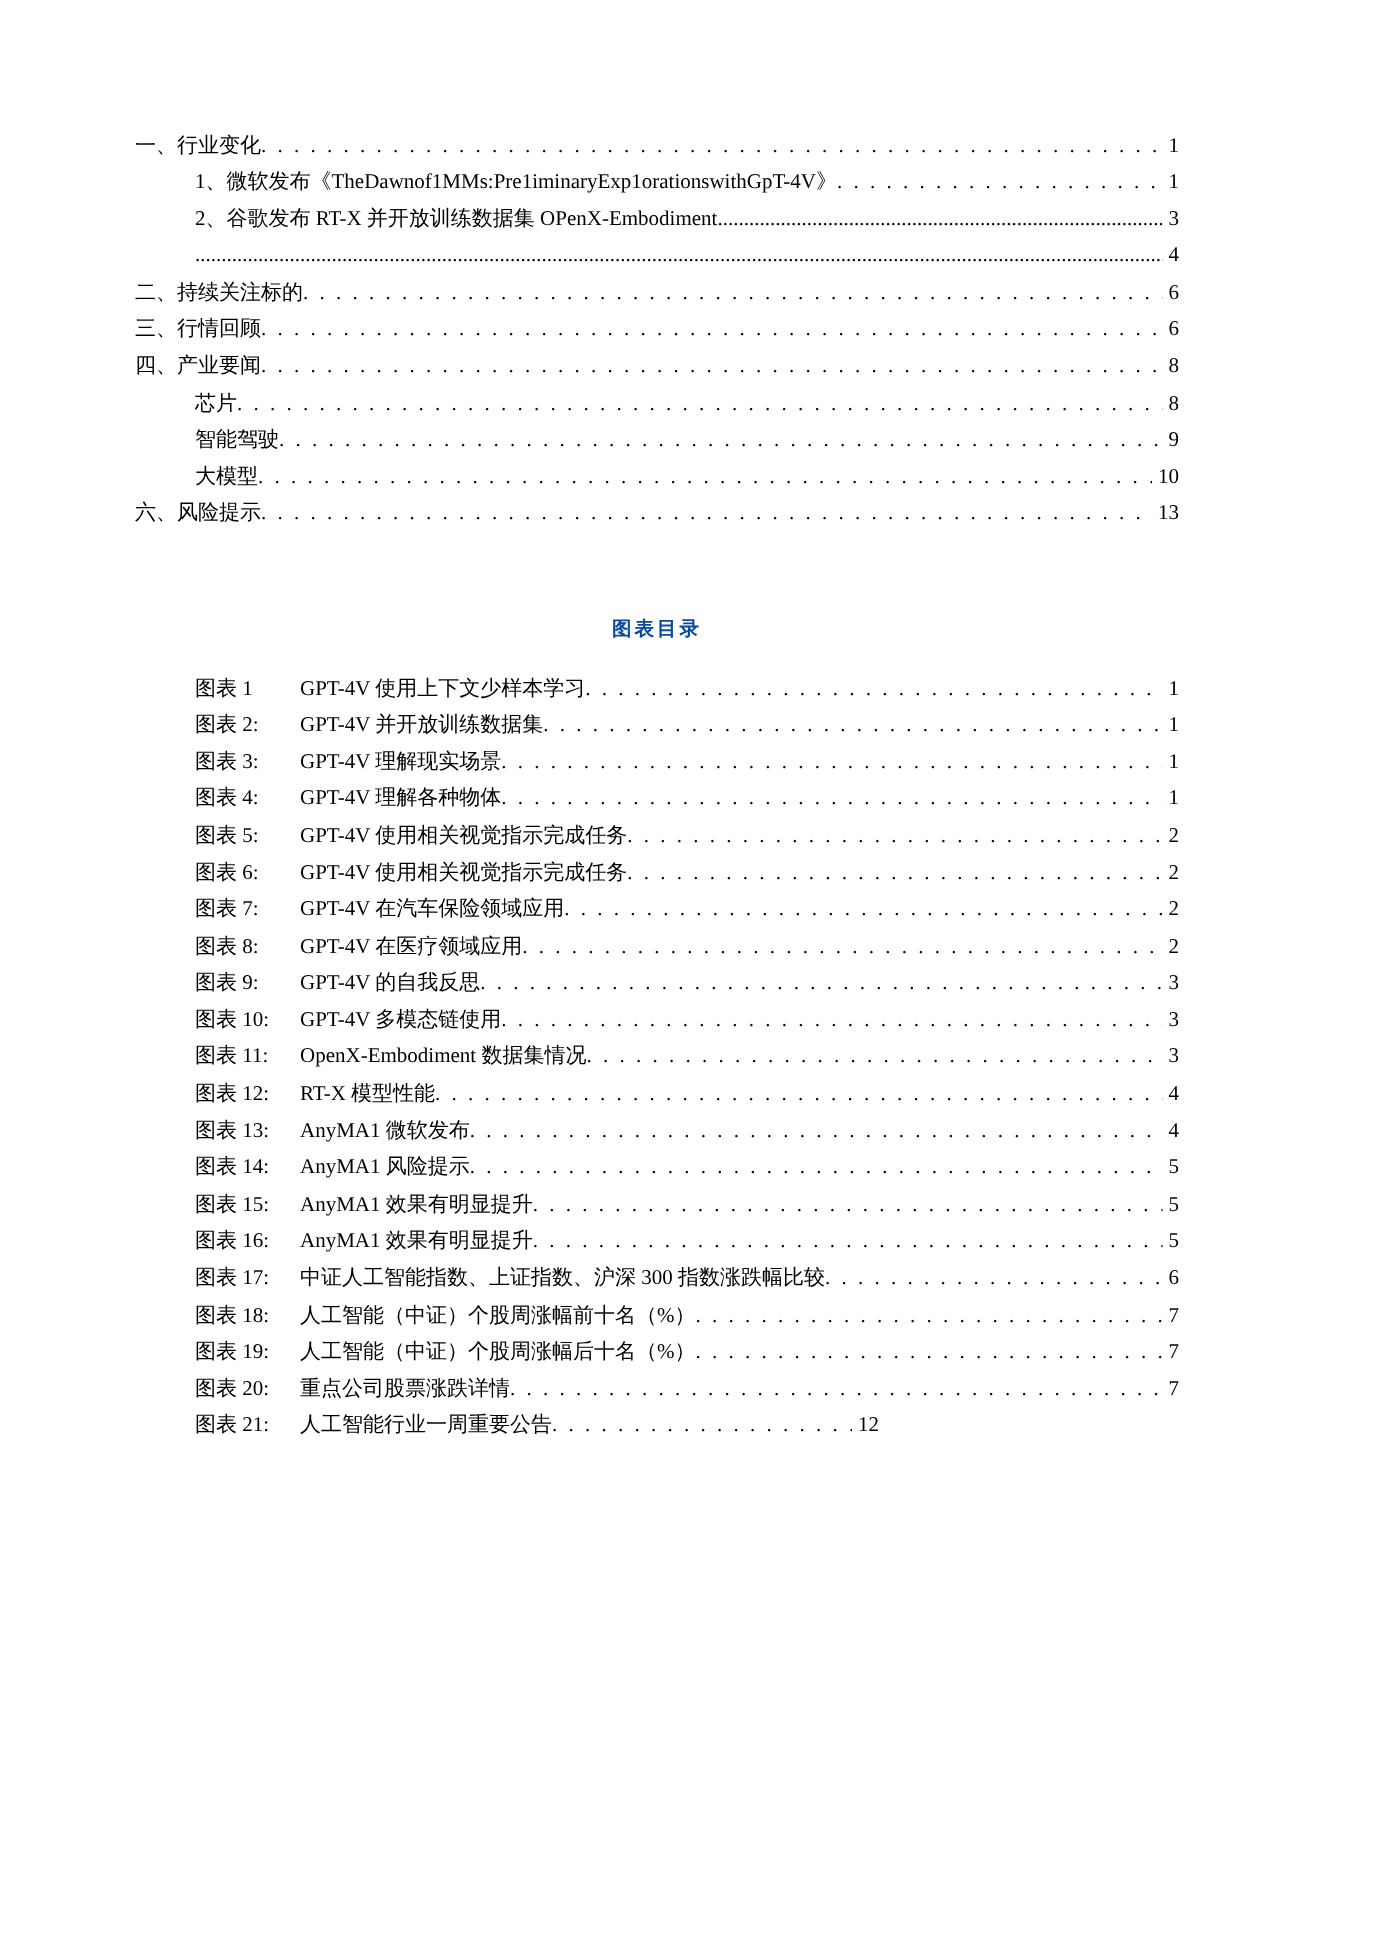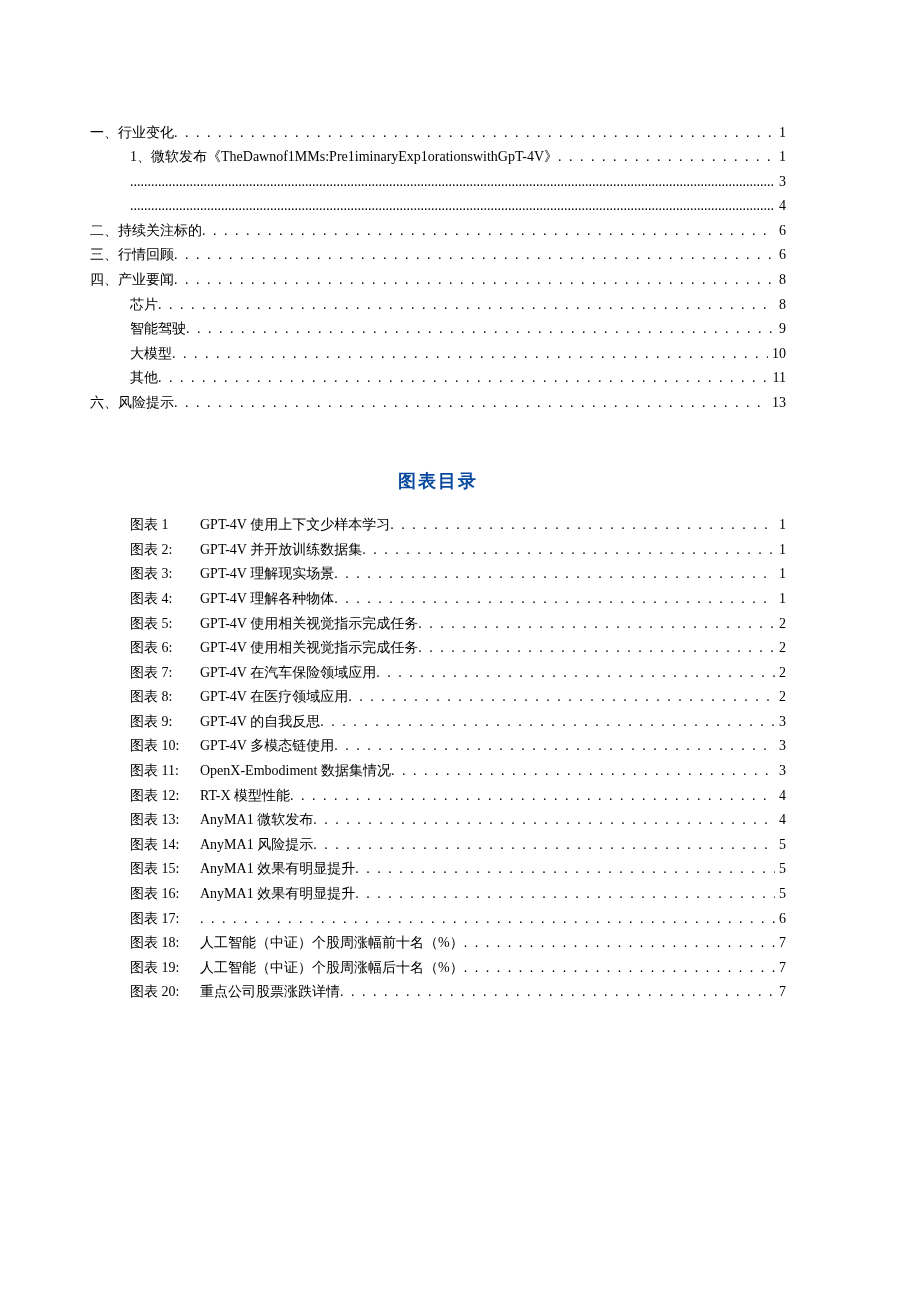--- a/index.html
+++ b/index.html
@@ -4,21 +4,21 @@
 <style>
   body {
     margin: 0;
     padding: 0;
     background: #fff;
     font-family: "SimSun", "Songti SC", serif;
     color: #000;
     width: 920px;
   }
   .page {
-    padding: 119px 90px 80px 90px;
+    padding: 84px 90px 80px 90px;
     box-sizing: border-box;
     width: 876px;
   }
   .toc-row, .fig-row {
     display: flex;
     align-items: baseline;
     font-size: 14px;
     line-height: 1.65;
     margin: 1.5px 0;
     white-space: nowrap;
@@ -39,21 +39,21 @@
     overflow: hidden;
     color: #000;
   }
   .toc-dots-dense::after {
     content: "..........................................................................................................................................................................................................................................................";
   }
   .toc-page { flex: none; padding-left: 4px; }
   .figures-title {
     text-align: center;
     color: #0a4a9e;
-    font-size: 18px;
+    font-size: 13px;
     font-weight: bold;
     margin: 55px 0 20px 0;
     font-family: "SimHei", "Heiti SC", sans-serif;
     letter-spacing: 2px;
   }
   .figures { padding-left: 40px; }
   .fig-num { flex: none; width: 70px; }
   .fig-title { flex: none; }
   .fig-short .toc-dots { flex: none; width: 200px; }
 </style>
@@ -67,20 +67,21 @@
         <span class="toc-label">一、行业变化</span>
         <span class="toc-dots"></span>
         <span class="toc-page">1</span>
       </div>
       <div class="toc-row indent-1">
         <span class="toc-label">1、微软发布《TheDawnof1MMs:Pre1iminaryExp1orationswithGpT-4V》</span>
         <span class="toc-dots"></span>
         <span class="toc-page">1</span>
       </div>
       <div class="toc-row indent-1">
+        <span class="toc-label">2、谷歌发布 RT-X 并开放训练数据集 OPenX-Embodiment</span>
         <span class="toc-dots-dense"></span>
         <span class="toc-page">3</span>
       </div>
       <div class="toc-row indent-1">
         <span class="toc-dots-dense"></span>
         <span class="toc-page">4</span>
       </div>
       <div class="toc-row">
         <span class="toc-label">二、持续关注标的</span>
         <span class="toc-dots"></span>
@@ -104,25 +105,20 @@
       <div class="toc-row indent-1">
         <span class="toc-label">智能驾驶</span>
         <span class="toc-dots"></span>
         <span class="toc-page">9</span>
       </div>
       <div class="toc-row indent-1">
         <span class="toc-label">大模型</span>
         <span class="toc-dots"></span>
         <span class="toc-page">10</span>
       </div>
-      <div class="toc-row indent-1">
-        <span class="toc-label">其他</span>
-        <span class="toc-dots"></span>
-        <span class="toc-page">11</span>
-      </div>
       <div class="toc-row">
         <span class="toc-label">六、风险提示</span>
         <span class="toc-dots"></span>
         <span class="toc-page">13</span>
       </div>
     </div>
 
   <div class="figures-title">图表目录</div>
 
   <div class="figures" id="figures-container">
@@ -217,20 +213,21 @@
         <span class="toc-page">5</span>
       </div>
       <div class="fig-row">
         <span class="fig-num">图表 16:</span>
         <span class="fig-title">AnyMA1 效果有明显提升</span>
         <span class="toc-dots"></span>
         <span class="toc-page">5</span>
       </div>
       <div class="fig-row">
         <span class="fig-num">图表 17:</span>
+        <span class="fig-title">中证人工智能指数、上证指数、沪深 300 指数涨跌幅比较</span>
         <span class="toc-dots"></span>
         <span class="toc-page">6</span>
       </div>
       <div class="fig-row">
         <span class="fig-num">图表 18:</span>
         <span class="fig-title">人工智能（中证）个股周涨幅前十名（%）</span>
         <span class="toc-dots"></span>
         <span class="toc-page">7</span>
       </div>
       <div class="fig-row">
@@ -238,15 +235,21 @@
         <span class="fig-title">人工智能（中证）个股周涨幅后十名（%）</span>
         <span class="toc-dots"></span>
         <span class="toc-page">7</span>
       </div>
       <div class="fig-row">
         <span class="fig-num">图表 20:</span>
         <span class="fig-title">重点公司股票涨跌详情</span>
         <span class="toc-dots"></span>
         <span class="toc-page">7</span>
       </div>
+      <div class="fig-row fig-short">
+        <span class="fig-num">图表 21:</span>
+        <span class="fig-title">人工智能行业一周重要公告</span>
+        <span class="toc-dots"></span>
+        <span class="toc-page">12</span>
+      </div>
     </div>
 
 </div>
 
 </body></html>

